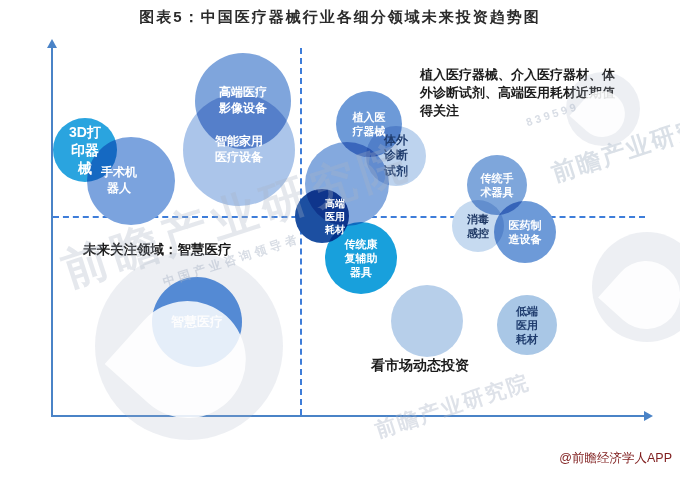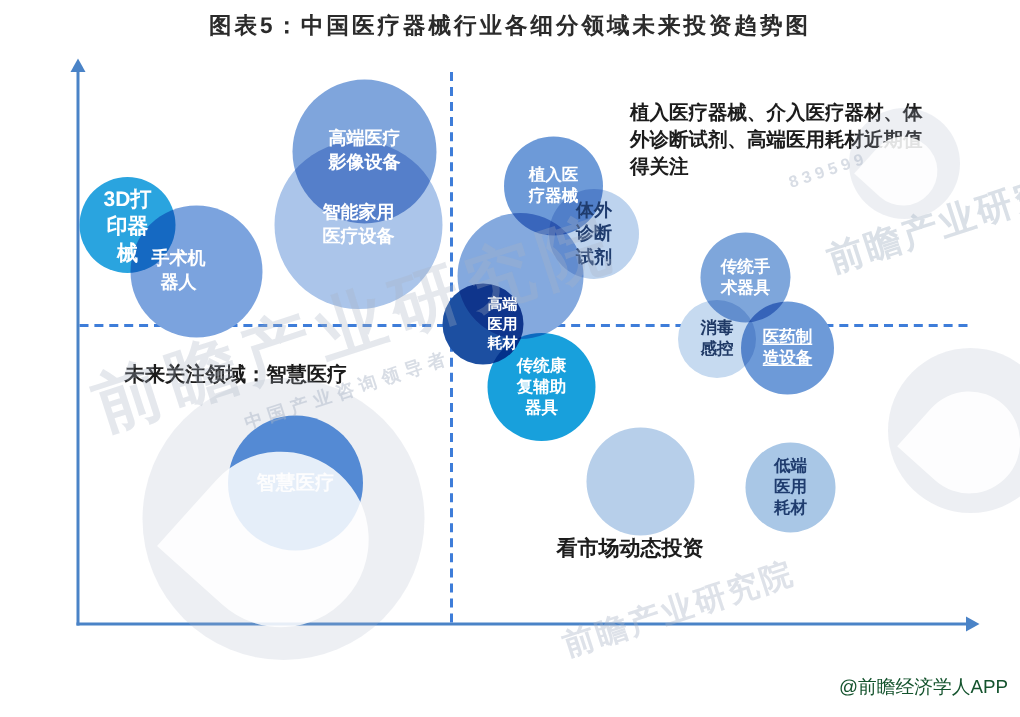--- a/index.html
+++ b/index.html
@@ -45,21 +45,21 @@
   .wm-stock{left:525px;top:108px;font-size:11px;letter-spacing:3px;color:rgba(168,180,197,0.45);}
   .wm-logo{position:absolute;border-radius:50%;background:rgba(173,184,199,0.22);}
   .wm-logo::after{content:"";position:absolute;left:18%;top:26%;width:62%;height:62%;
                   background:#fff;border-radius:55% 55% 55% 0;transform:rotate(42deg);opacity:.85;}
   .wm-logo-1{left:95px;top:252px;width:188px;height:188px;}
   .wm-logo-2{left:592px;top:232px;width:110px;height:110px;}
   .wm-logo-3{left:566px;top:72px;width:74px;height:74px;}
   
   .src{position:absolute;left:7px;top:450px;font-size:12.5px;font-weight:bold;
        font-style:italic;color:#1a1a1a;z-index:9;}
-  .credit{position:absolute;right:8px;top:450px;font-size:12.5px;color:#14532d;z-index:9;}
+  .credit{position:absolute;right:8px;top:450px;font-size:12.5px;color:#7f1d1d;z-index:9;}
 </style>
 </head>
 <body>
 
 <div class="screen">
 
   <div class="title">图表5：中国医疗器械行业各细分领域未来投资趋势图</div>
 
   <div class="axis-v"></div>
   <div class="arrow-up"></div>
@@ -109,21 +109,21 @@
       <div class="bubble-label" style="left: 308px; top: 189px; width: 54px; height: 54px; color: rgb(255, 255, 255); font-size: 10px;">高端
 医用
 耗材</div>
       <div class="bubble-label" style="left: 325px; top: 222px; width: 72px; height: 72px; color: rgb(255, 255, 255); font-size: 11px;">传统康
 复辅助
 器具</div>
       <div class="bubble-label" style="left: 452px; top: 200px; width: 52px; height: 52px; color: rgb(32, 58, 102); font-size: 11px;">消毒
 感控</div>
       <div class="bubble-label" style="left: 467px; top: 155px; width: 60px; height: 60px; color: rgb(255, 255, 255); font-size: 11px;">传统手
 术器具</div>
-      <div class="bubble-label" style="left: 494px; top: 201px; width: 62px; height: 62px; color: rgb(255, 255, 255); font-size: 11px; text-decoration: underline;">医药制
+      <div class="bubble-label" style="left: 494px; top: 201px; width: 62px; height: 62px; color: rgb(255, 255, 255); font-size: 11px;">医药制
 造设备</div>
       <div class="bubble-label" style="left: 497px; top: 295px; width: 60px; height: 60px; color: rgb(31, 60, 110); font-size: 11px;">低端
 医用
 耗材</div>
       <div class="bubble-label" style="left: 152px; top: 277px; width: 90px; height: 90px; color: rgb(255, 255, 255); font-size: 13px;">智慧医疗</div>
     </div>
 
   <div class="watermark-layer">
     <div class="wm-logo wm-logo-1"></div>
     <div class="wm-logo wm-logo-2"></div>

